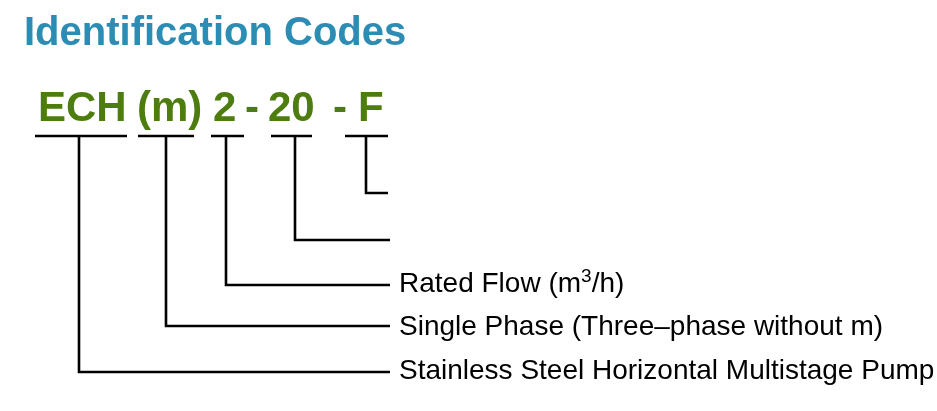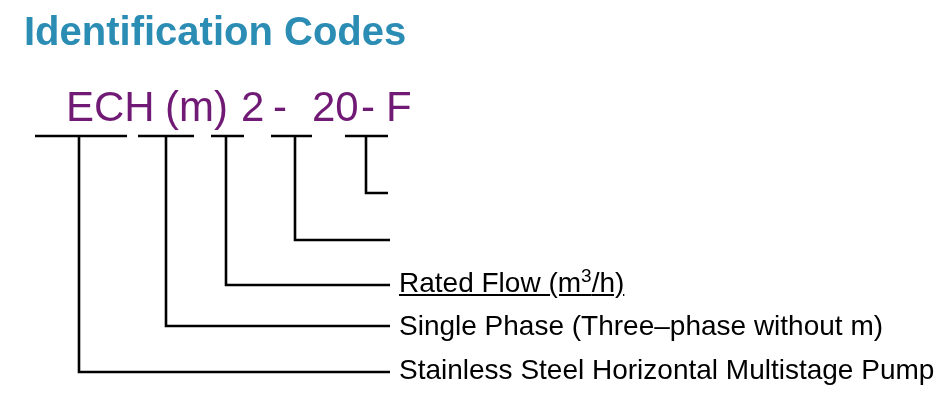--- a/index.html
+++ b/index.html
@@ -23,31 +23,30 @@
     font-size: 40px;
     font-weight: bold;
     line-height: 1;
     color: #2B8CB4;
     white-space: nowrap;
   }
   .code-seg {
     position: absolute;
     top: 86px;
     font-size: 42px;
-    font-weight: normal;
+    font-weight: bold;
     line-height: 1;
-    color: #701a75;
+    color: #4d7c0f;
     white-space: nowrap;
-    margin-left: 28px;
   }
   .seg-ech  { left: 38px; }
   .seg-m    { left: 137px; }
   .seg-flow { left: 213px; }
   .seg-d1   { left: 245px; }
-  .seg-stage{ left: 284px; }
+  .seg-stage{ left: 268px; }
   .seg-d2   { left: 333px; }
   .seg-f    { left: 358px; }
   .connector-svg {
     position: absolute;
     left: 0;
     top: 0;
   }
   .connector-svg path {
     fill: none;
     stroke: #000000;
@@ -62,21 +61,21 @@
     color: #000000;
     white-space: nowrap;
   }
   .label sup {
     font-size: 19px;
     line-height: 0;
     vertical-align: super;
   }
   .label-feature    { top: 180px; }
   .label-impeller   { top: 222px; }
-  .label-rated-flow { top: 266px; text-decoration: underline; }
+  .label-rated-flow { top: 266px; }
   .label-phase      { top: 309px; }
   .label-pump       { top: 353px; }
 </style>
 </head>
 <body>
 
 <div class="canvas">
 
   <h1 class="page-title">Identification Codes</h1>
 

